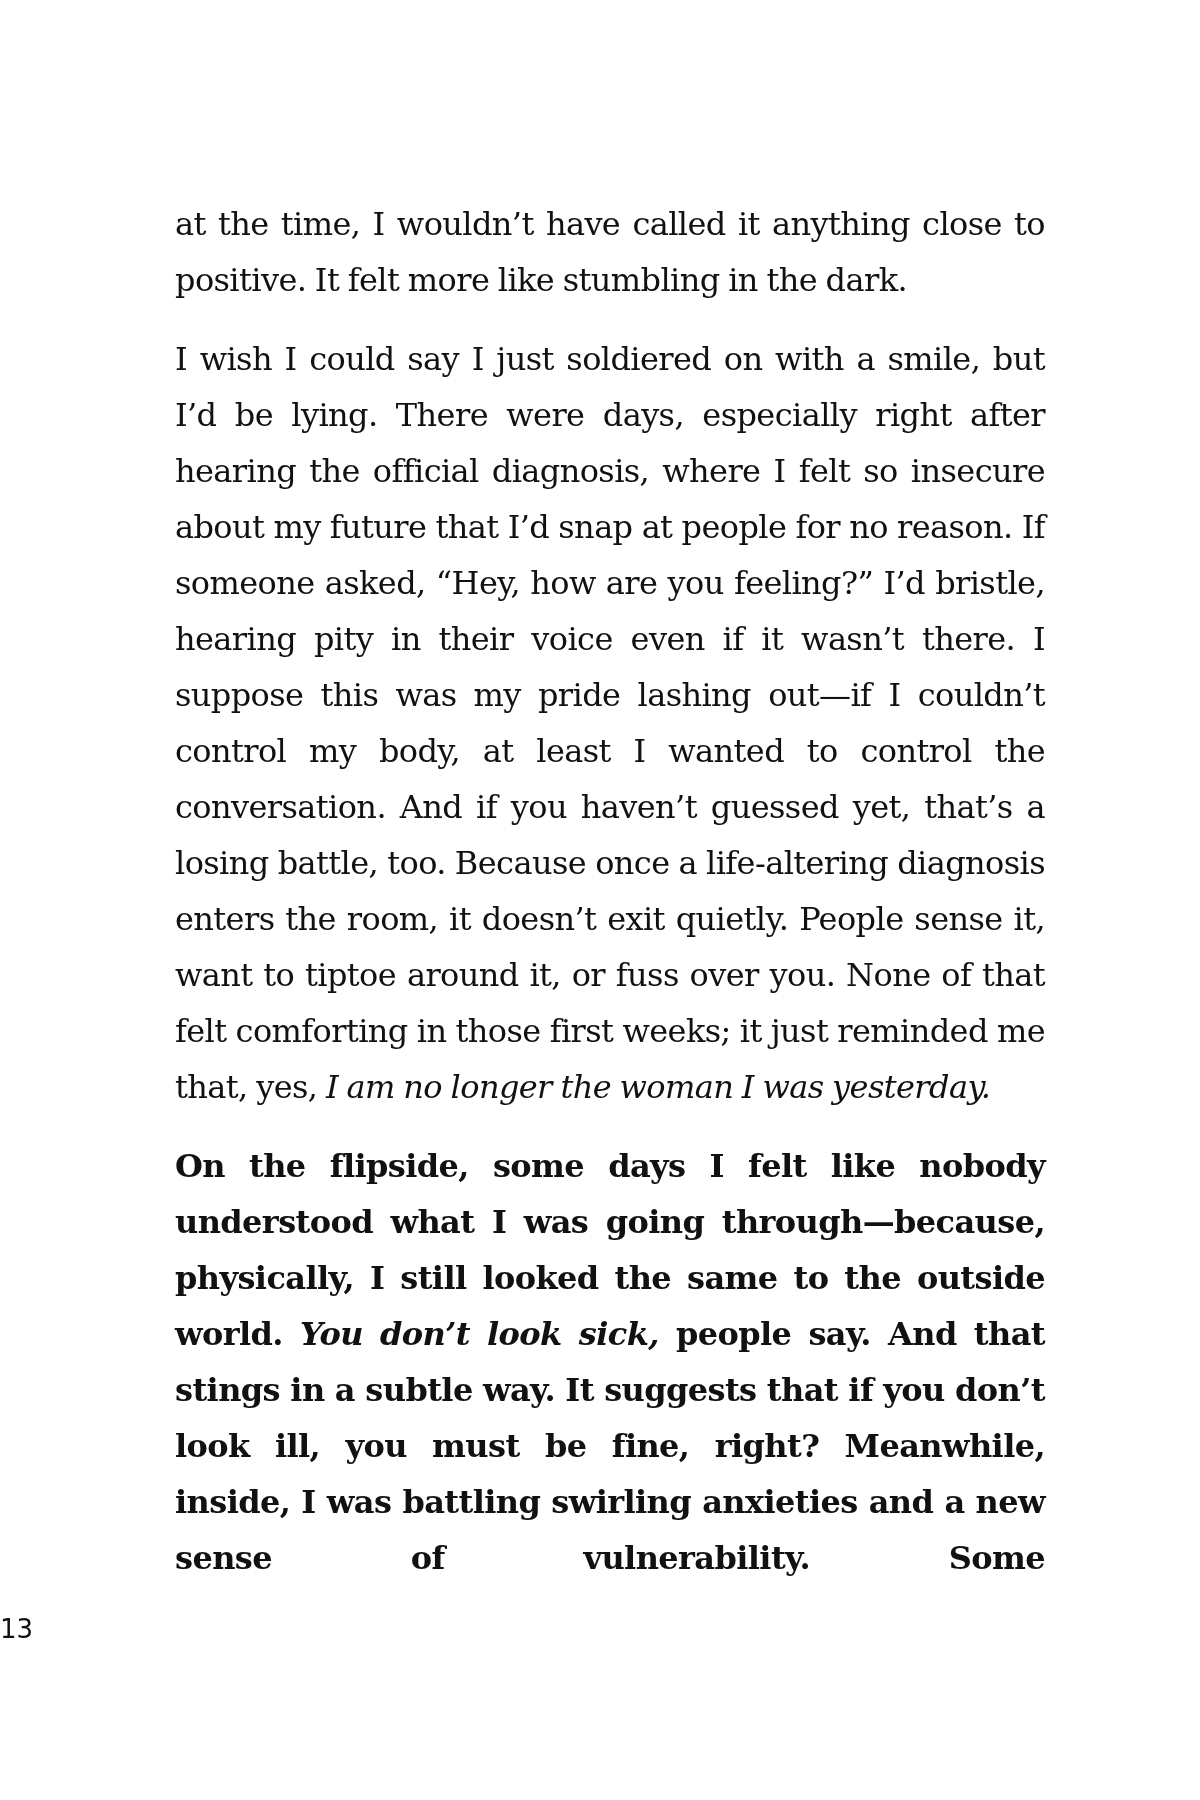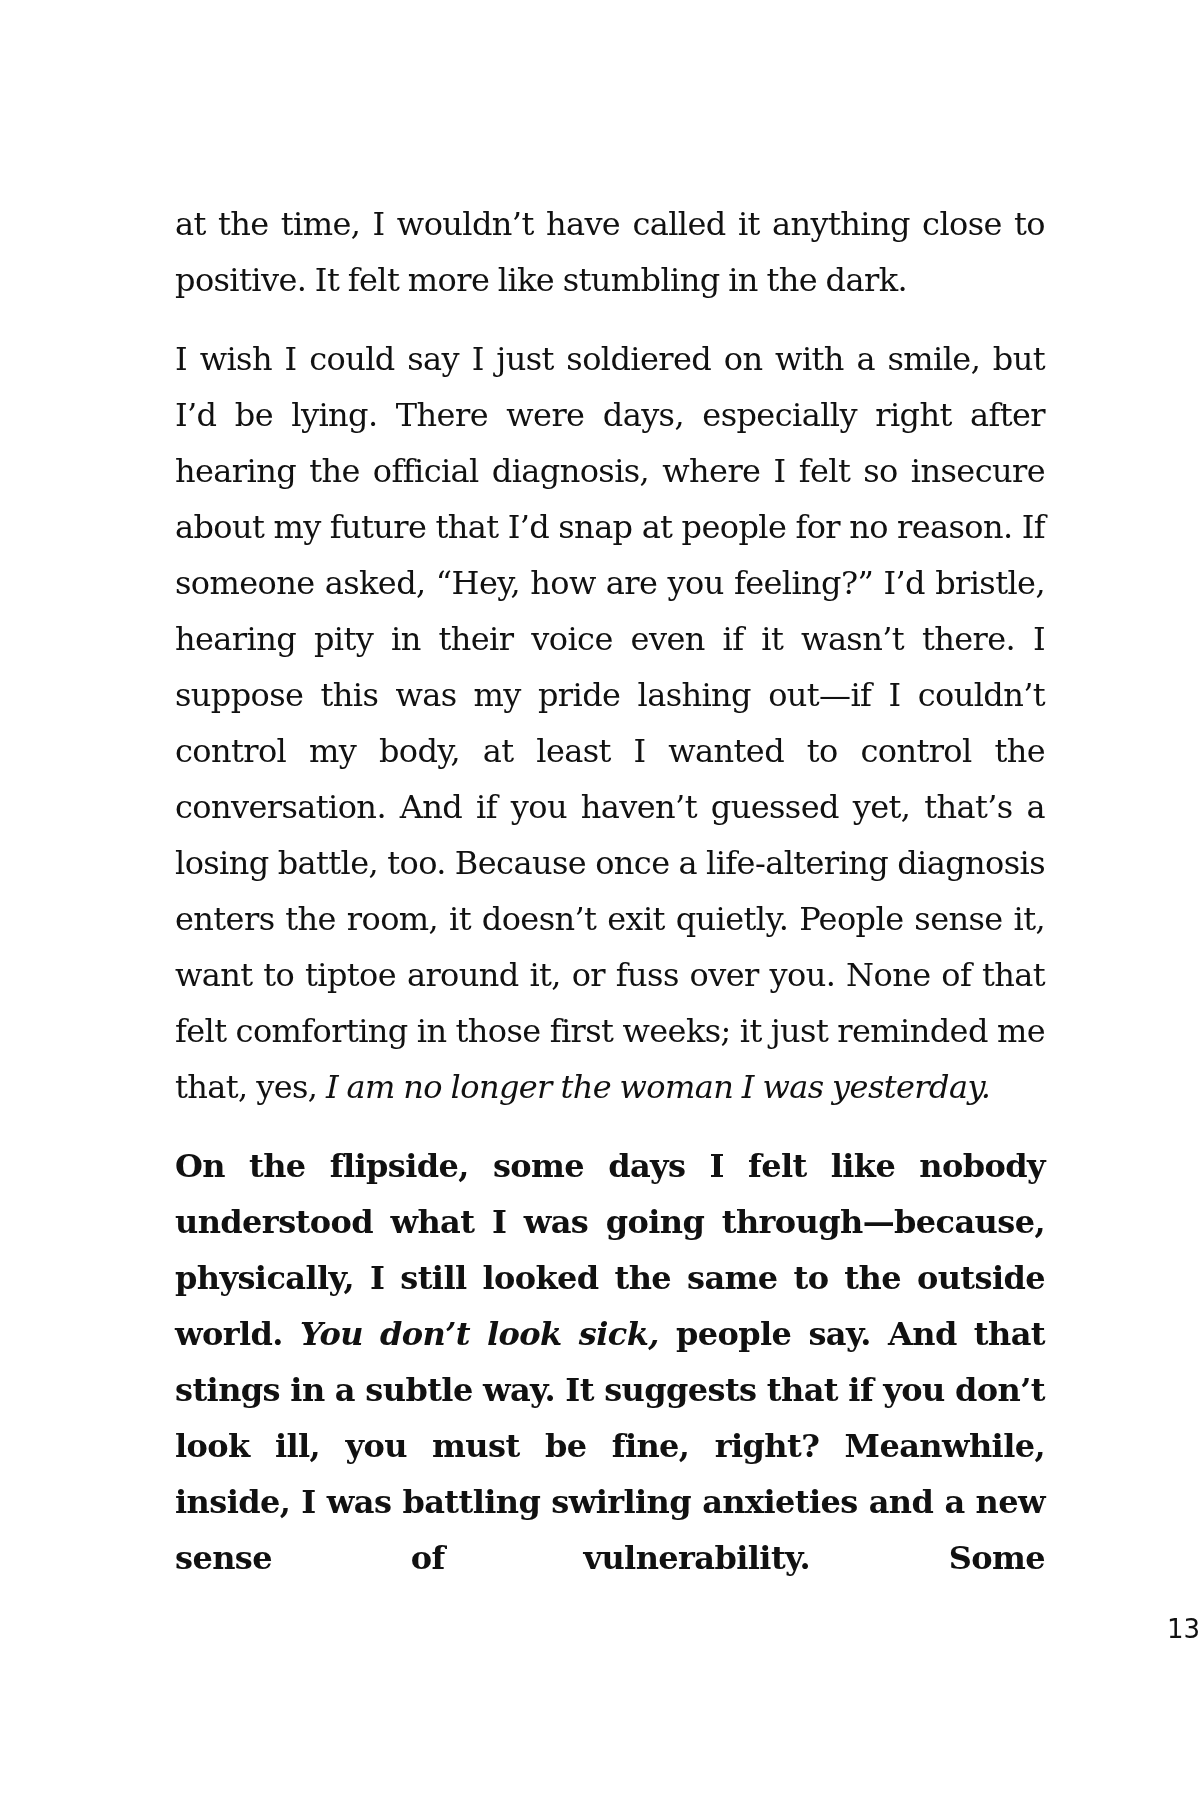--- a/index.html
+++ b/index.html
@@ -15,21 +15,21 @@
     line-height: 56px;
     color: #111111;
   }
   .text-block p { margin: 0 0 23px 0; text-align: justify; text-align-last: left; letter-spacing: -0.6px; word-spacing: -1px; }
   .text-block p.cont-last { text-align-last: justify; font-weight: bold; }
   .text-block em { font-style: italic; }
   .page-number {
     position: absolute;
     left: 0; width: 1200px;
     top: 1614px;
-    text-align: right;
+    text-align: left;
     font-family: "DejaVu Sans", "Liberation Sans", sans-serif;
     font-size: 26px;
     color: #111111;
   }
 </style>
 </head>
 <body>
 
 <div class="page">
   <div class="text-block">

